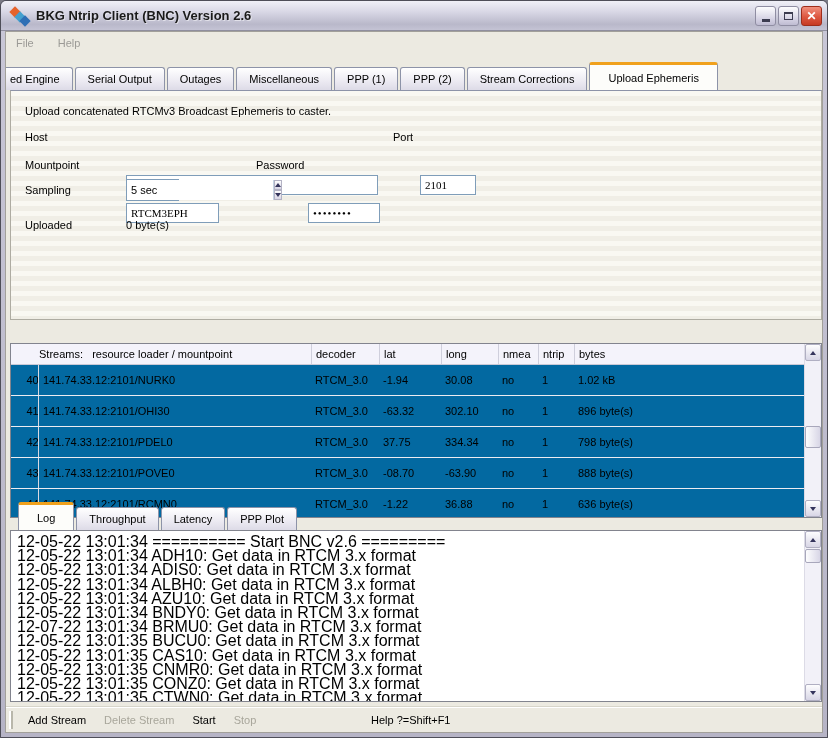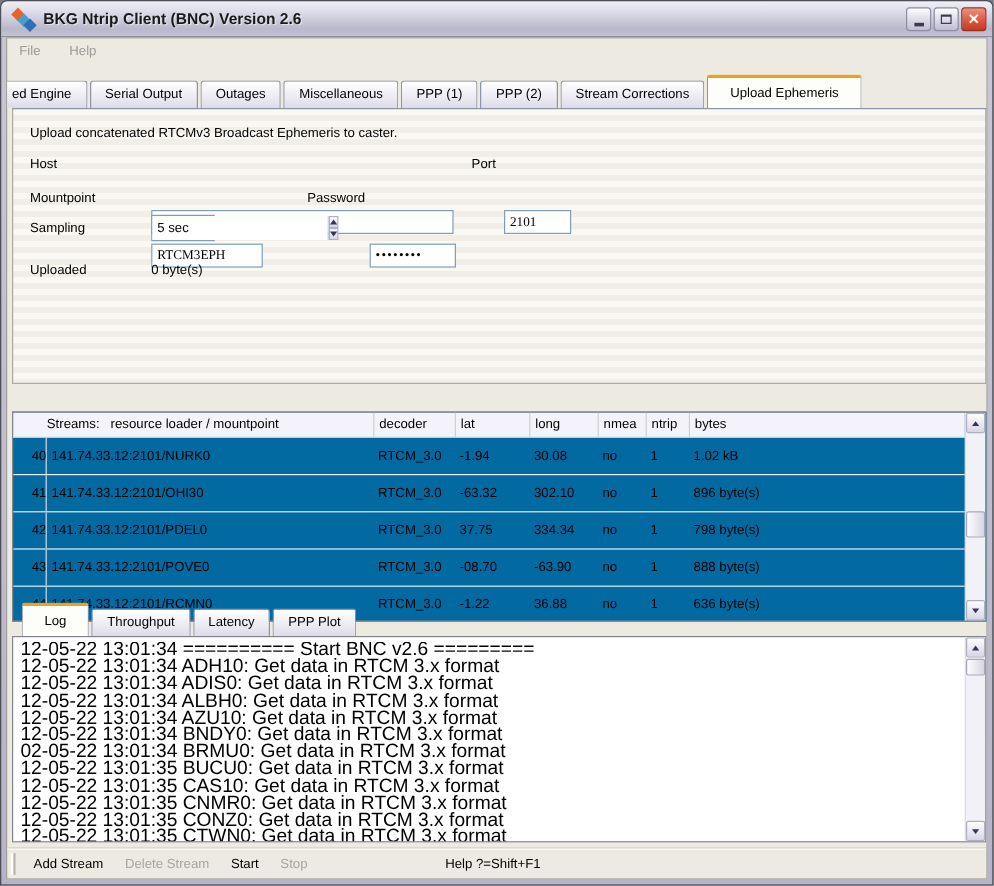--- a/index.html
+++ b/index.html
@@ -284,21 +284,21 @@
       </div>
 
     <div class="logarea">
       <div class="loglines">
           <div class="logline">12-05-22 13:01:34 ========== Start BNC v2.6 =========</div>
           <div class="logline">12-05-22 13:01:34 ADH10: Get data in RTCM 3.x format</div>
           <div class="logline">12-05-22 13:01:34 ADIS0: Get data in RTCM 3.x format</div>
           <div class="logline">12-05-22 13:01:34 ALBH0: Get data in RTCM 3.x format</div>
           <div class="logline">12-05-22 13:01:34 AZU10: Get data in RTCM 3.x format</div>
           <div class="logline">12-05-22 13:01:34 BNDY0: Get data in RTCM 3.x format</div>
-          <div class="logline">02-05-22 13:01:34 BRMU0: Get data in RTCM 3.x format</div>
+          <div class="logline">12-07-22 13:01:34 BRMU0: Get data in RTCM 3.x format</div>
           <div class="logline">12-05-22 13:01:35 BUCU0: Get data in RTCM 3.x format</div>
           <div class="logline">12-05-22 13:01:35 CAS10: Get data in RTCM 3.x format</div>
           <div class="logline">12-05-22 13:01:35 CNMR0: Get data in RTCM 3.x format</div>
           <div class="logline">12-05-22 13:01:35 CONZ0: Get data in RTCM 3.x format</div>
           <div class="logline">12-05-22 13:01:35 CTWN0: Get data in RTCM 3.x format</div>
         </div>
       <div class="vsb">
         <span class="sb-btn up">
             <span class="tri-up"></span>
           </span>

